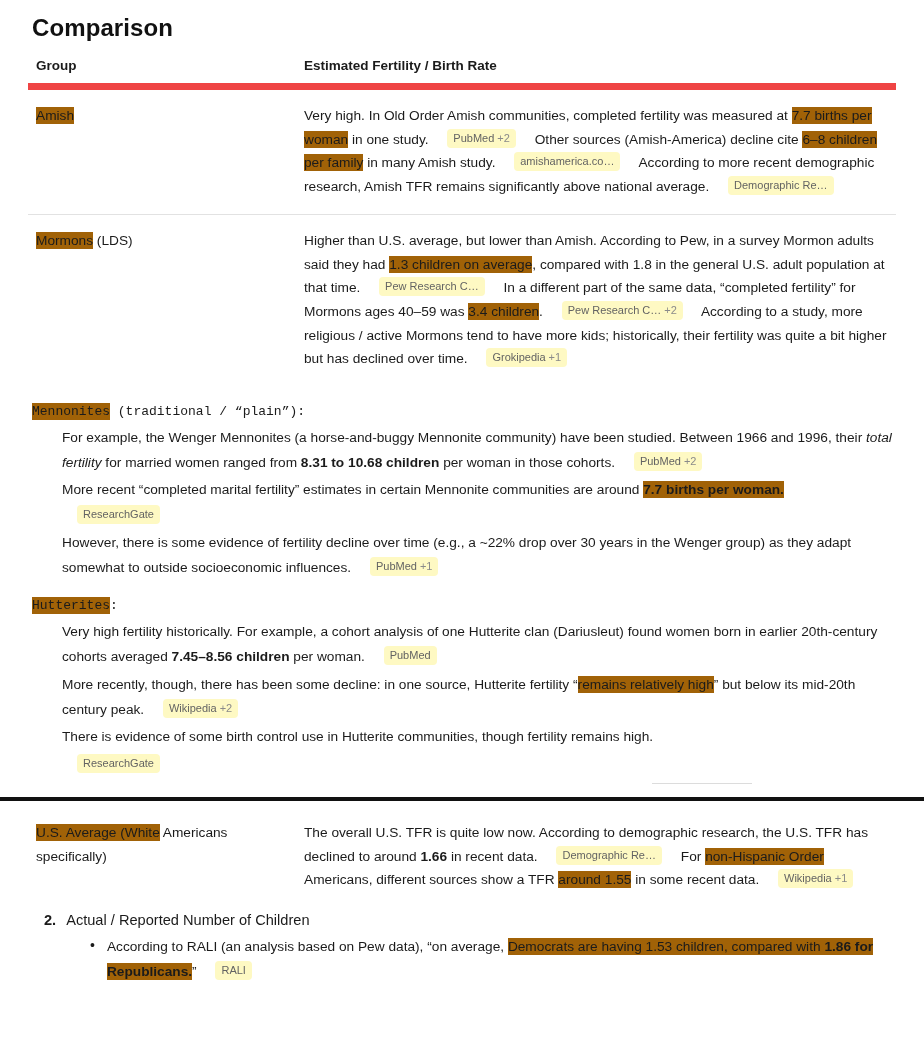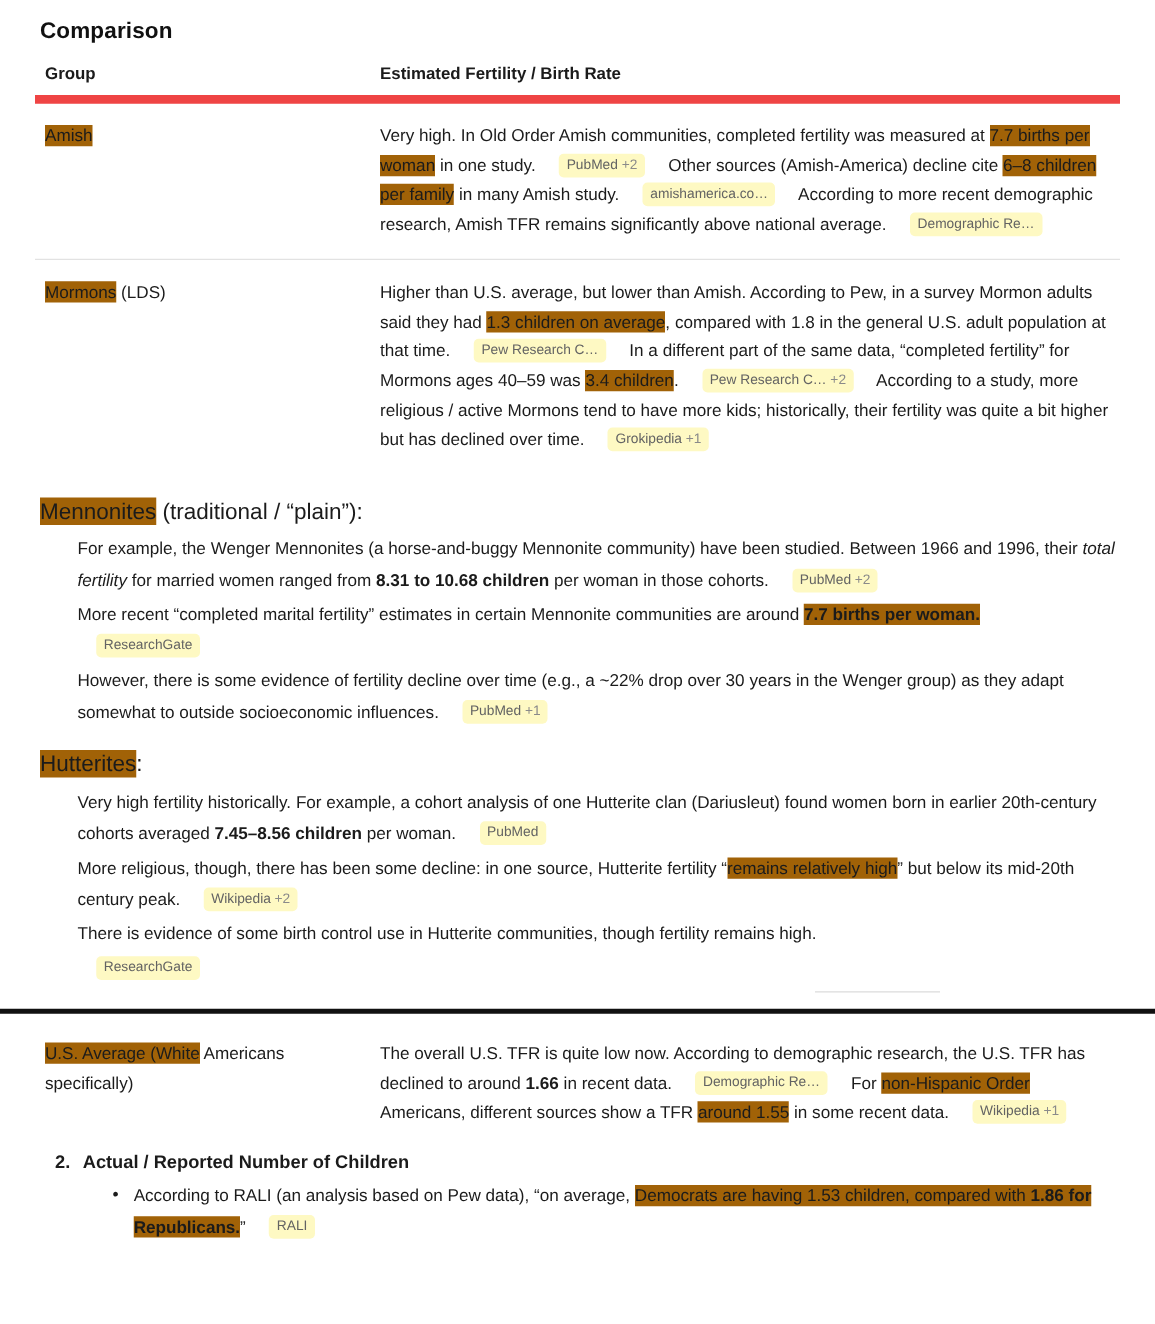--- a/index.html
+++ b/index.html
@@ -8,21 +8,21 @@
     width: 924px;
     background: #ffffff;
     font-family: "Liberation Sans", sans-serif;
     color: #1b1b1b;
   }
   body { width: 924px; min-height: 1059px; position: relative; }
 
   .page { padding: 0 28px 0 28px; }
 
   .doc-title {
-    font-size: 18px;
+    font-size: 24px;
     font-weight: bold;
     color: #111;
     margin: 14px 0 16px 4px;
     letter-spacing: .1px;
   }
 
   
   table.cmp {
     width: 100%;
     border-collapse: collapse;
@@ -65,23 +65,24 @@
     padding: 4px 6px;
     margin: 0 15px;
     vertical-align: 2px;
     white-space: nowrap;
   }
   .cite .plus { color: #8a8a8a; margin-left: 3px; }
 
   
   .sec { margin-top: 14px; }
   .sec-head {
-    font-size: 18px;
+    font-size: 13px;
     line-height: 1.7;
     margin: 0 0 2px 4px;
+    font-family: Liberation Mono, monospace;
   }
   .sec-body { margin: 0 0 0 34px; }
   .sec-body p {
     margin: 0 0 2px 0;
     font-size: 13.7px;
     line-height: 1.85;
   }
 
   
   .thick-rule {
@@ -112,21 +113,21 @@
     vertical-align: top;
     font-size: 13.7px;
     line-height: 1.72;
     padding: 6px 8px 10px 8px;
   }
 
   
   .numlist { margin: 10px 0 0 16px; }
   .numitem { display: flex; gap: 10px; font-size: 14.6px; }
   .numitem .num { font-weight: bold; }
-  .numitem .txt { font-weight: bold; }
+  .numitem .txt { font-weight: normal; }
   .bullets { margin: 6px 0 0 46px; }
   .bullet { display: flex; gap: 12px; font-size: 13.7px; line-height: 1.85; }
   .bullet .dot { line-height: 1.7; font-size: 14px; }
   .bullet .btxt { flex: 1; }
 </style>
 </head>
 <body>
 
 <div class="page">
 
@@ -198,21 +199,21 @@
   <div class="sec">
     <div class="sec-head">
       <span class="hl">Hutterites</span><span>:</span>
     </div>
     <div class="sec-body">
       <p>
         <span>Very high fertility historically. For example, a cohort analysis of one Hutterite clan (Dariusleut) found women born in earlier 20th-century cohorts averaged </span><b>7.45–8.56 children</b><span> per woman.</span>
         <span class="cite"><span>PubMed</span></span>
       </p>
       <p>
-        <span>More religious, though, there has been some decline: in one source, Hutterite fertility “</span><span class="hl">remains relatively high</span><span>” but below its mid-20th century peak.</span>
+        <span>More recently, though, there has been some decline: in one source, Hutterite fertility “</span><span class="hl">remains relatively high</span><span>” but below its mid-20th century peak.</span>
         <span class="cite"><span>Wikipedia</span><span class="plus">+2</span></span>
       </p>
       <p>
         <span>There is evidence of some birth control use in Hutterite communities, though fertility remains high.</span>
       </p>
       <p>
         <span class="cite"><span>ResearchGate</span></span>
       </p>
     </div>
   </div>

